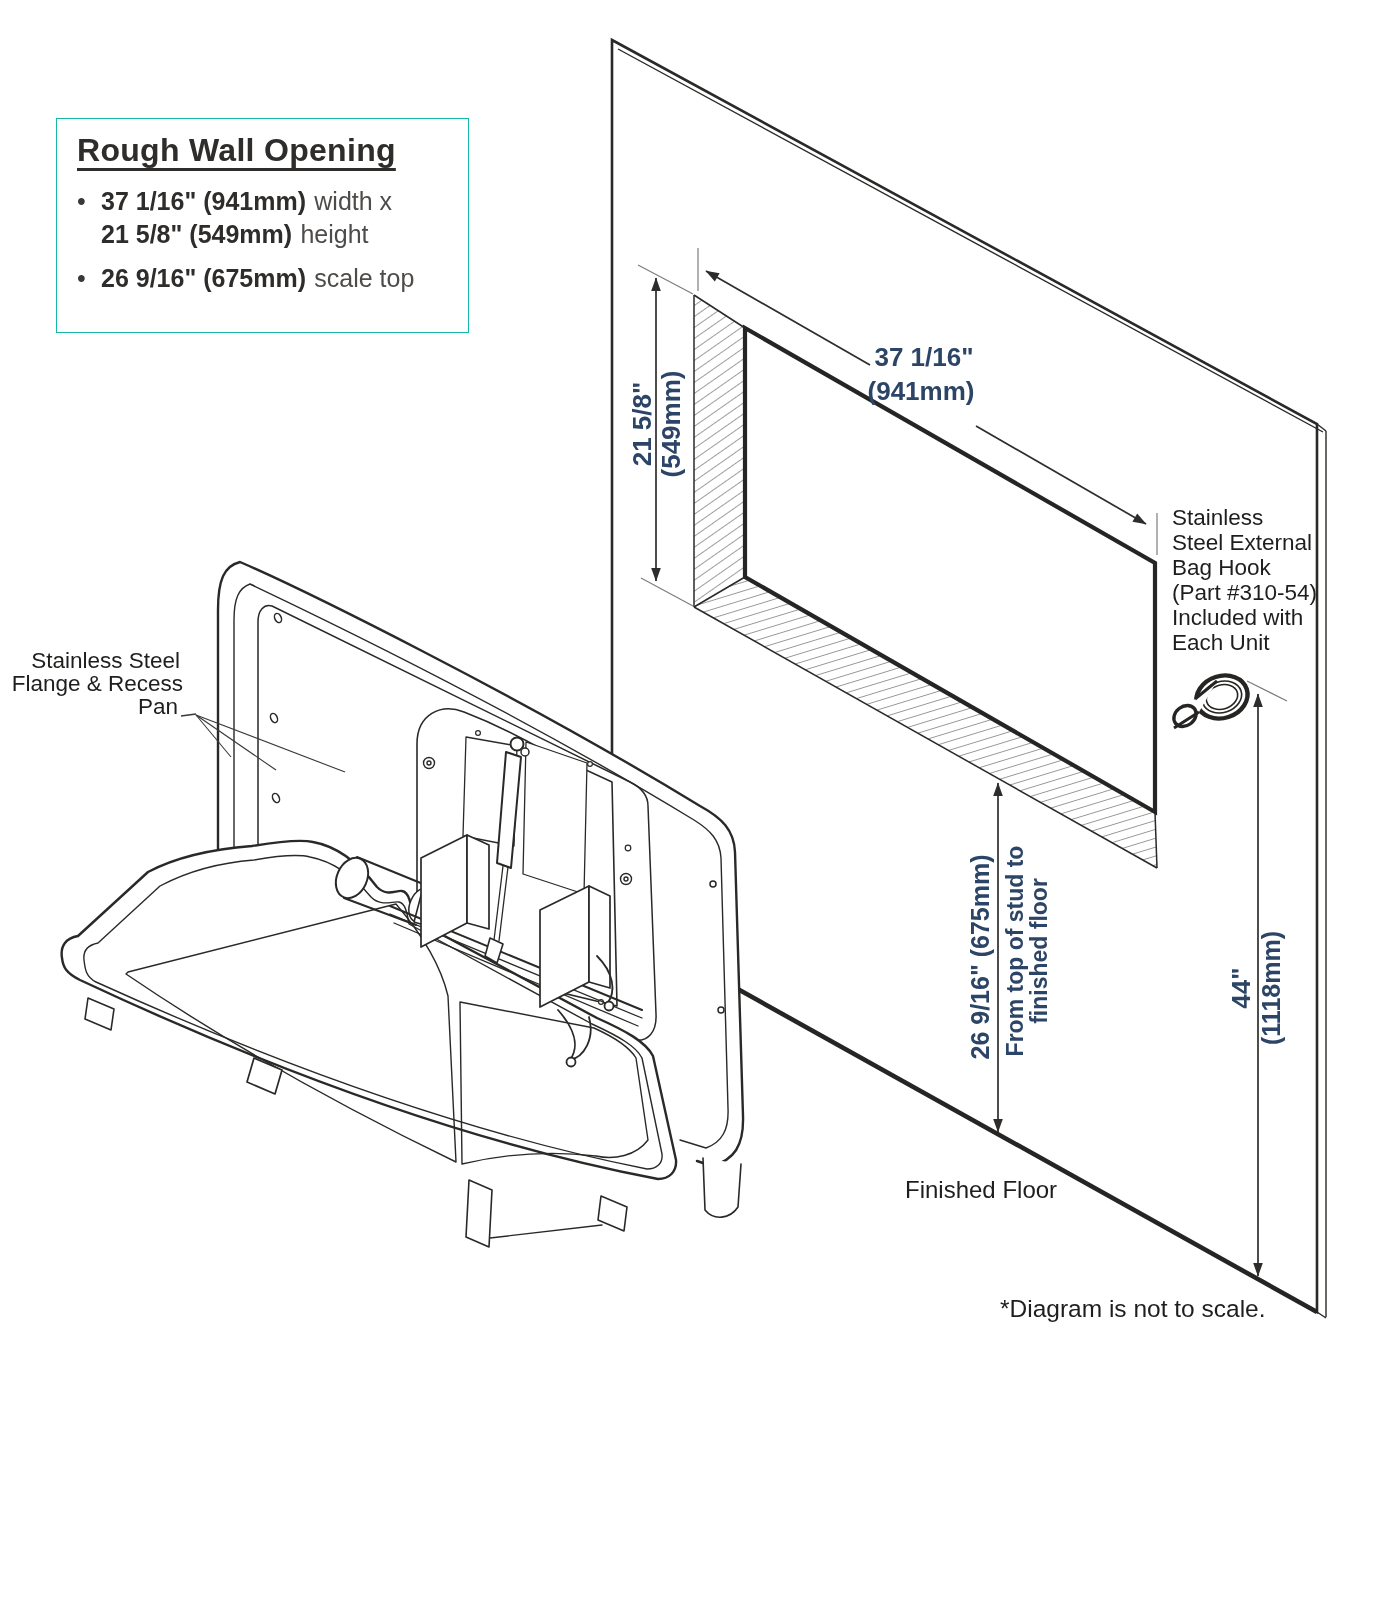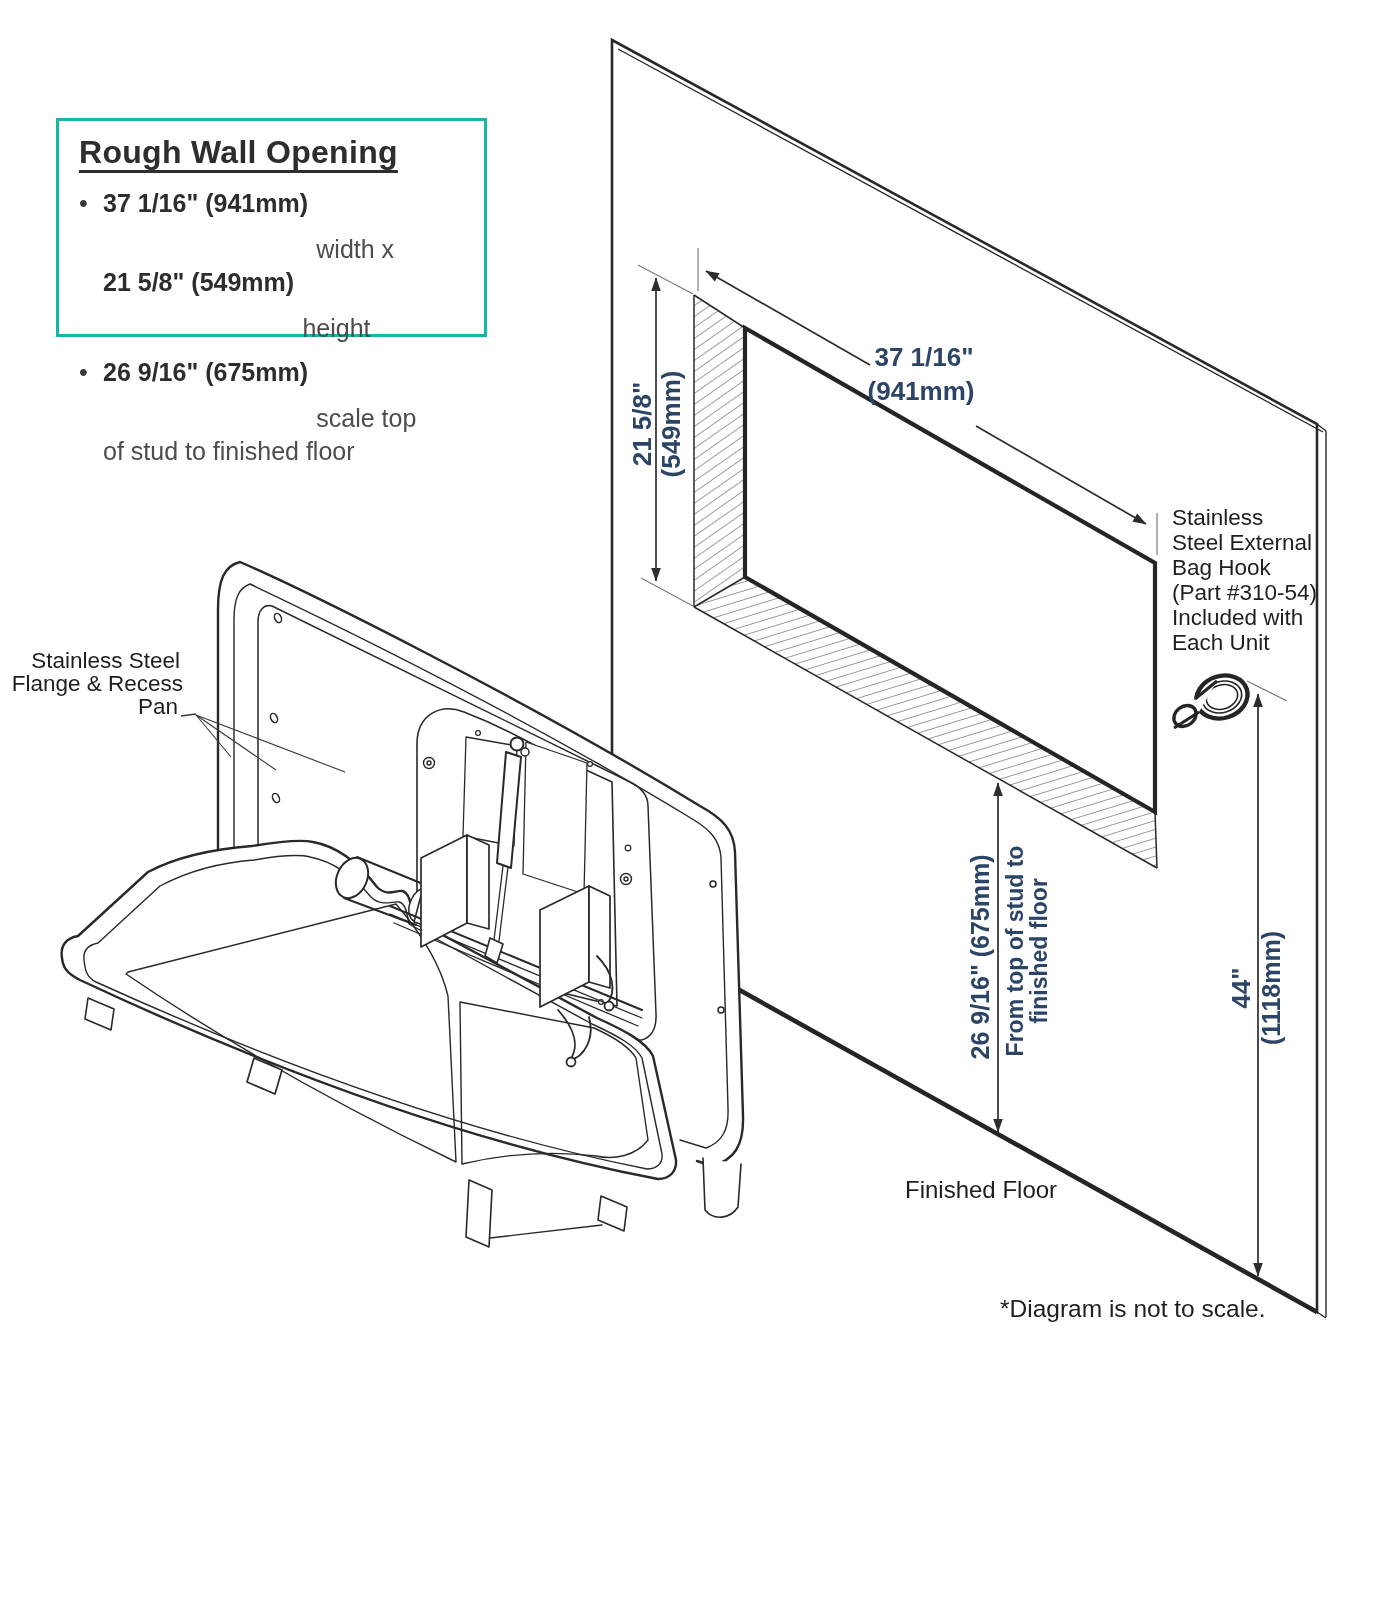--- a/index.html
+++ b/index.html
@@ -1,30 +1,30 @@
 <!DOCTYPE html>
 <html><head>
 <meta charset="utf-8">
 <style>
   html,body{margin:0;padding:0;background:#fff;}
   .stage{position:relative;width:1382px;height:1600px;background:#fff;overflow:hidden;
          font-family:"Liberation Sans",sans-serif;}
   svg{position:absolute;left:0;top:0;}
   
   .titlebox{position:absolute;left:56px;top:118px;width:373px;height:186px;
-            border:3px solid #14b8a6;padding:13px 32px 14px 20px;background:#fff;}
+            border:1px solid #14b8a6;padding:13px 18px 14px 20px;background:#fff;}
   .tb-title{font-size:32px;font-weight:700;color:#2e2d2c;letter-spacing:.3px;
             text-decoration:underline;text-underline-offset:7px;text-decoration-thickness:2.5px;
             margin-bottom:16px;}
   .tb-line{display:flex;font-size:25px;line-height:33px;color:#4e4c4a;}
   .tb-line .dot{width:24px;color:#3a3938;flex:0 0 24px;}
   .tb-line.indent{padding-left:24px;}
   .tb-line.gap{margin-top:11px;}
   .tb-line .b{font-weight:700;color:#2f2d2c;white-space:pre;}
-  .b + .rest{margin-left:.33em;margin-top:46px;}
+  .b + .rest{margin-left:.33em;}
   
   text{font-family:"Liberation Sans",sans-serif;}
   .dimtxt{fill:#2c4566;font-weight:700;}
   .lbl{fill:#1f1e1d;font-weight:400;}
 </style>
 </head>
 <body>
 
 <div class="stage">
 
@@ -37,23 +37,20 @@
     </div>
     <div class="tb-line indent">
       <span class="b">21 5/8" (549mm)</span>
       <span class="rest">height</span>
     </div>
     <div class="tb-line gap">
       <span class="dot">•</span>
       <span class="b">26 9/16" (675mm)</span>
       <span class="rest">scale top</span>
     </div>
-    <div class="tb-line indent">
-      <span>of stud to finished floor</span>
-    </div>
   </div>
 
   <svg width="1382" height="1600" viewBox="0 0 1382 1600">
     <defs>
       <marker id="arw" viewBox="0 0 10 8" refX="9.4" refY="4" markerWidth="15" markerHeight="11" markerUnits="userSpaceOnUse" orient="auto-start-reverse">
         <path d="M0,0.5 L9.8,4 L0,7.5 Z" fill="#2e2d2c"></path>
       </marker>
       <pattern id="hatchL" width="9" height="9" patternUnits="userSpaceOnUse" patternTransform="rotate(55)">
         <line x1="0" y1="0" x2="0" y2="9" stroke="#4c4b4a" stroke-width="1.1"></line>
       </pattern>

